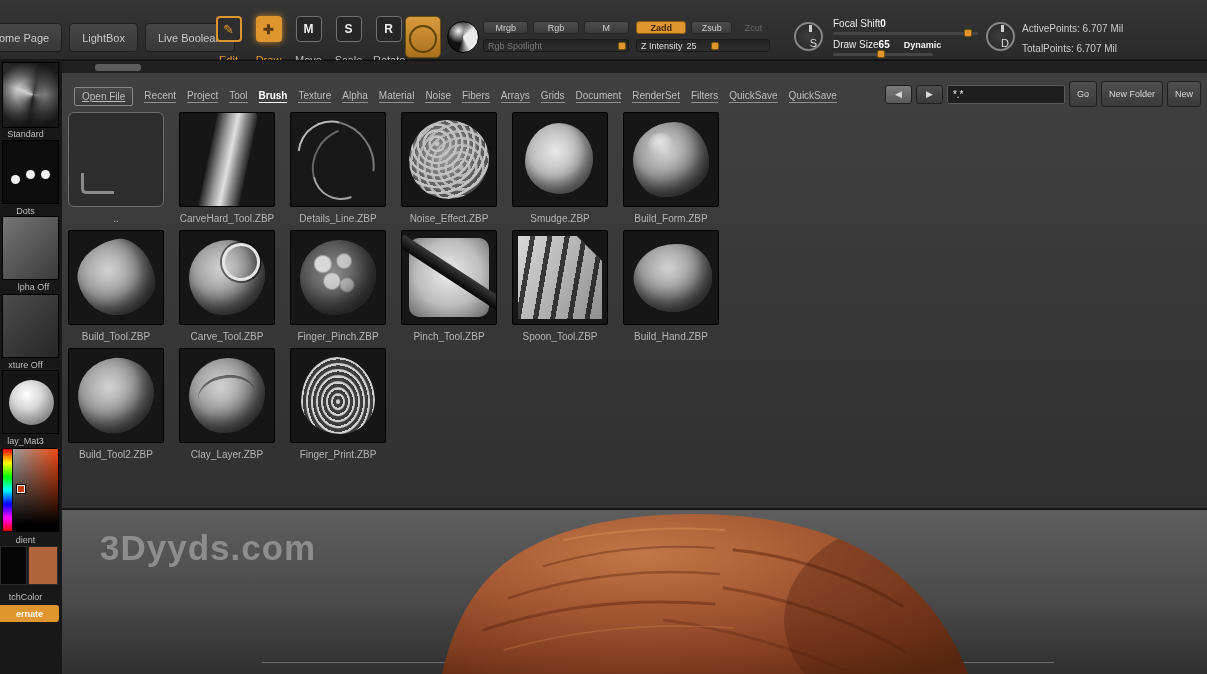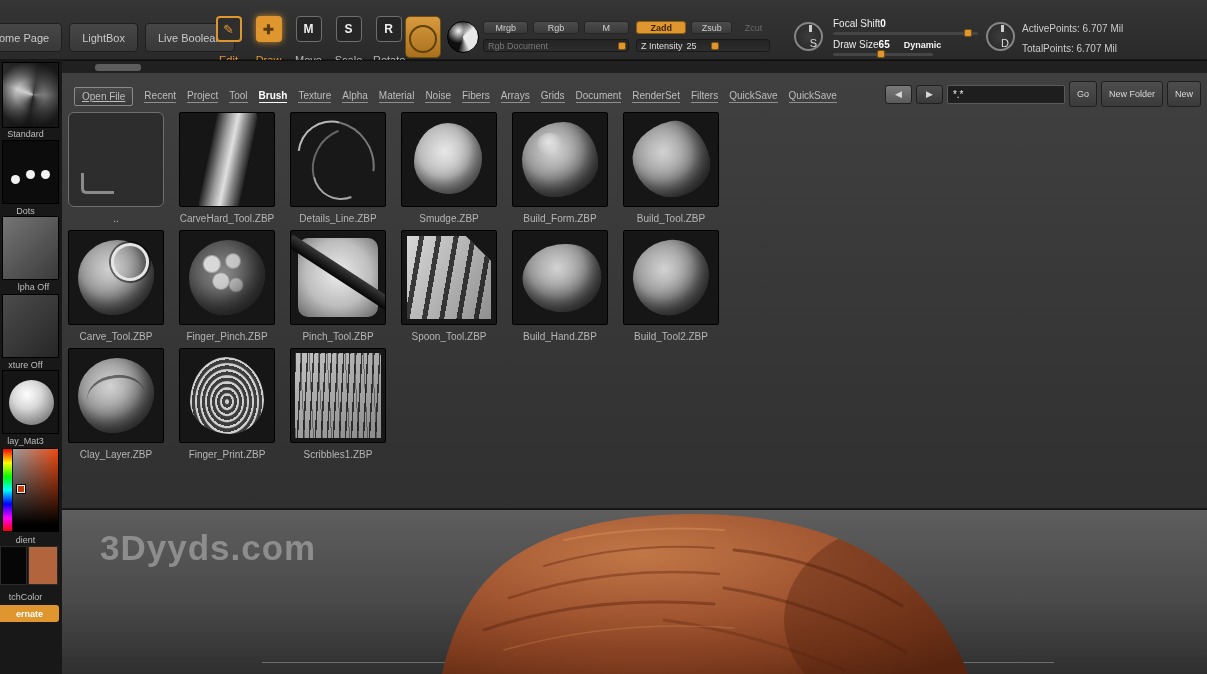--- a/index.html
+++ b/index.html
@@ -254,21 +254,21 @@
     <div class="brush-current"></div>
     <div class="mat-sphere"></div>
 
     <div class="paint-group">
       <div class="btn-row">
         <div class="pbtn">Mrgb</div>
         <div class="pbtn">Rgb</div>
         <div class="pbtn">M</div>
       </div>
       <div class="slider rgbint">
-        <span>Rgb Document</span>
+        <span>Rgb Spotlight</span>
         <span class="marker"></span>
       </div>
     </div>
 
     <div class="sculpt-group">
       <div class="btn-row">
         <div class="pbtn on" style="flex:1.25">Zadd</div>
         <div class="pbtn">Zsub</div>
         <div class="pbtn disabled" style="flex:.8">Zcut</div>
       </div>
@@ -377,20 +377,24 @@
         </div>
         <div class="lb-item">
           <div class="thumb v-carvehard"></div>
           <div class="lb-label">CarveHard_Tool.ZBP</div>
         </div>
         <div class="lb-item">
           <div class="thumb v-details"></div>
           <div class="lb-label">Details_Line.ZBP</div>
         </div>
         <div class="lb-item">
+          <div class="thumb v-noise"></div>
+          <div class="lb-label">Noise_Effect.ZBP</div>
+        </div>
+        <div class="lb-item">
           <div class="thumb v-smudge"></div>
           <div class="lb-label">Smudge.ZBP</div>
         </div>
         <div class="lb-item">
           <div class="thumb v-form"></div>
           <div class="lb-label">Build_Form.ZBP</div>
         </div>
         <div class="lb-item">
           <div class="thumb v-tool"></div>
           <div class="lb-label">Build_Tool.ZBP</div>
@@ -419,24 +423,20 @@
           <div class="thumb v-tool2"></div>
           <div class="lb-label">Build_Tool2.ZBP</div>
         </div>
         <div class="lb-item">
           <div class="thumb v-claylayer"></div>
           <div class="lb-label">Clay_Layer.ZBP</div>
         </div>
         <div class="lb-item">
           <div class="thumb v-fingerprint"></div>
           <div class="lb-label">Finger_Print.ZBP</div>
-        </div>
-        <div class="lb-item">
-          <div class="thumb v-scribbles"></div>
-          <div class="lb-label">Scribbles1.ZBP</div>
         </div>
       </div>
   </div>
 
   <div class="viewport">
     <div class="watermark">3Dyyds.com</div>
     <div class="ground-line"></div>
     <svg class="model-svg" width="560" height="164" viewBox="0 0 560 164">
       <defs>
         <radialGradient id="clay" cx="38%" cy="25%" r="90%">

